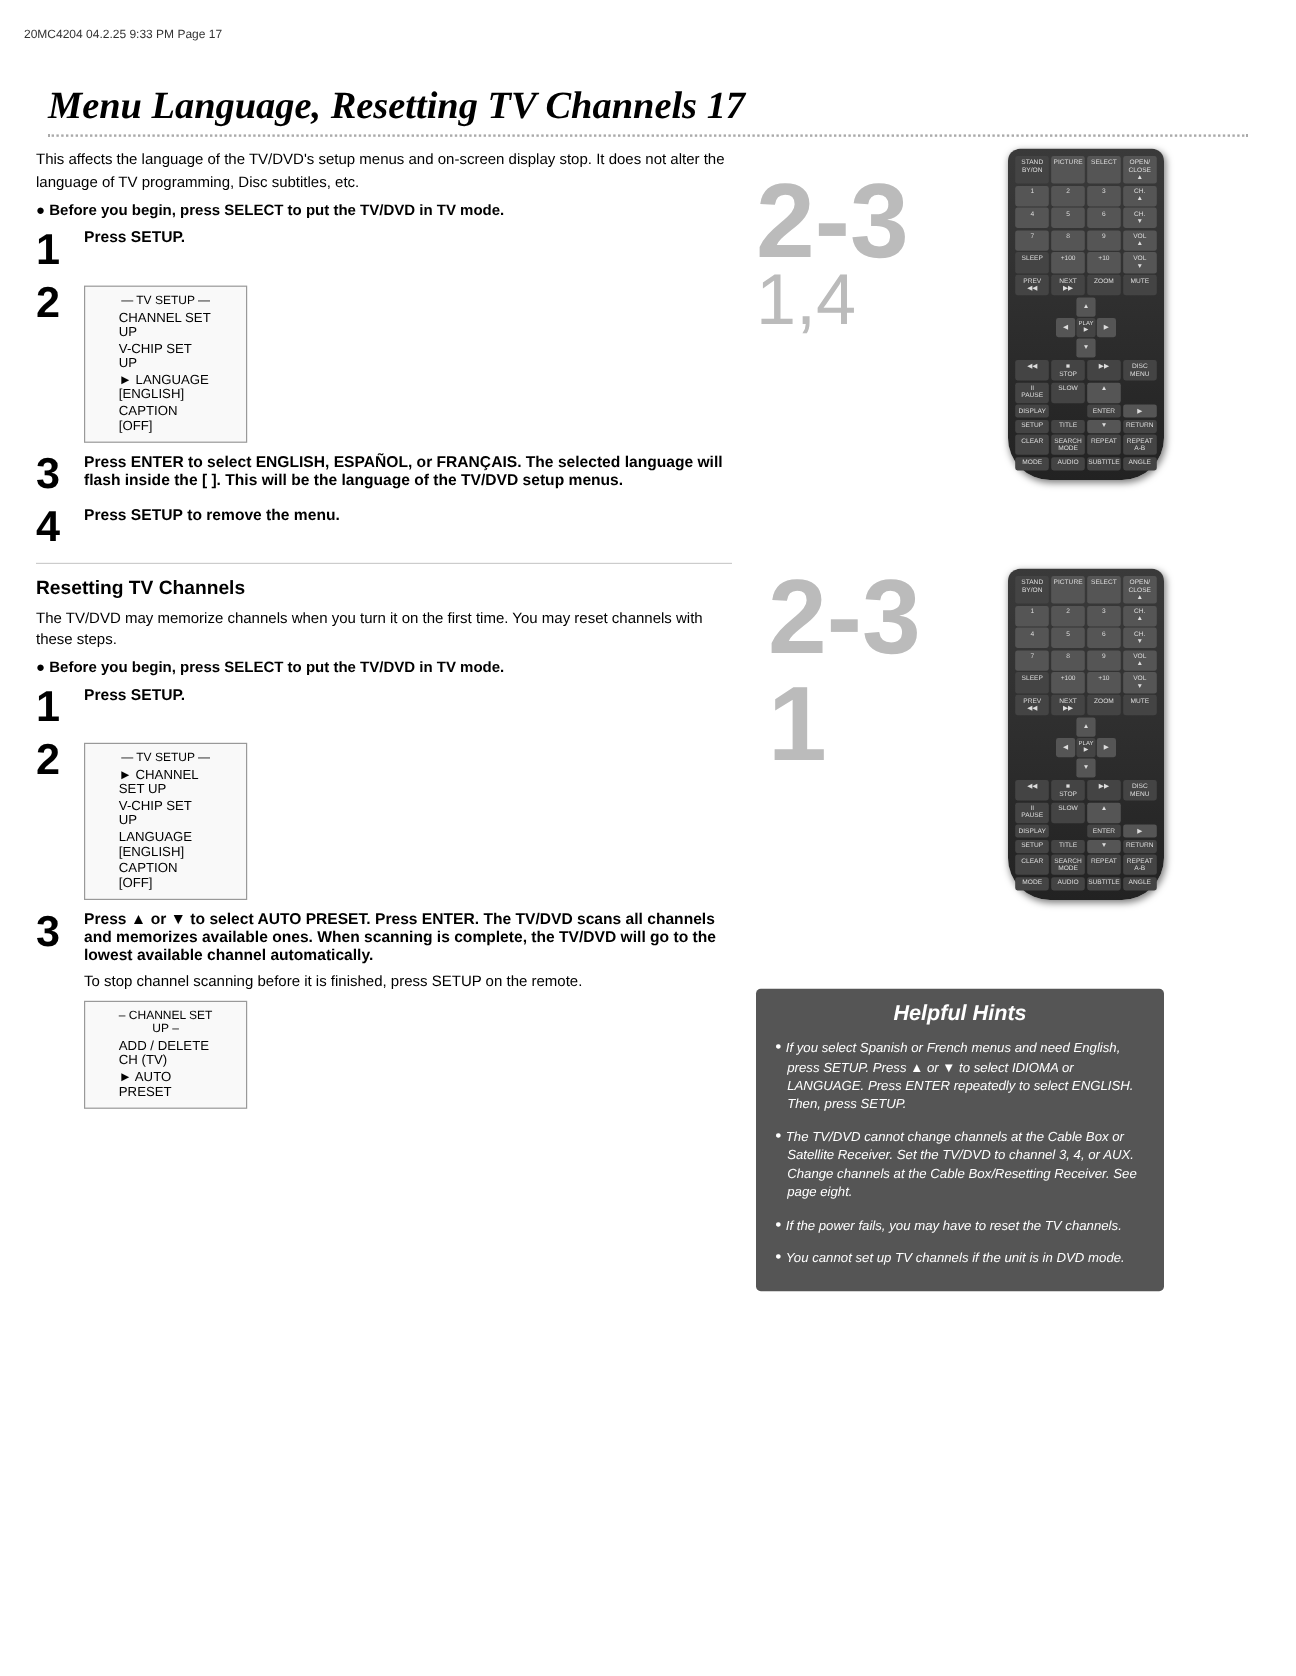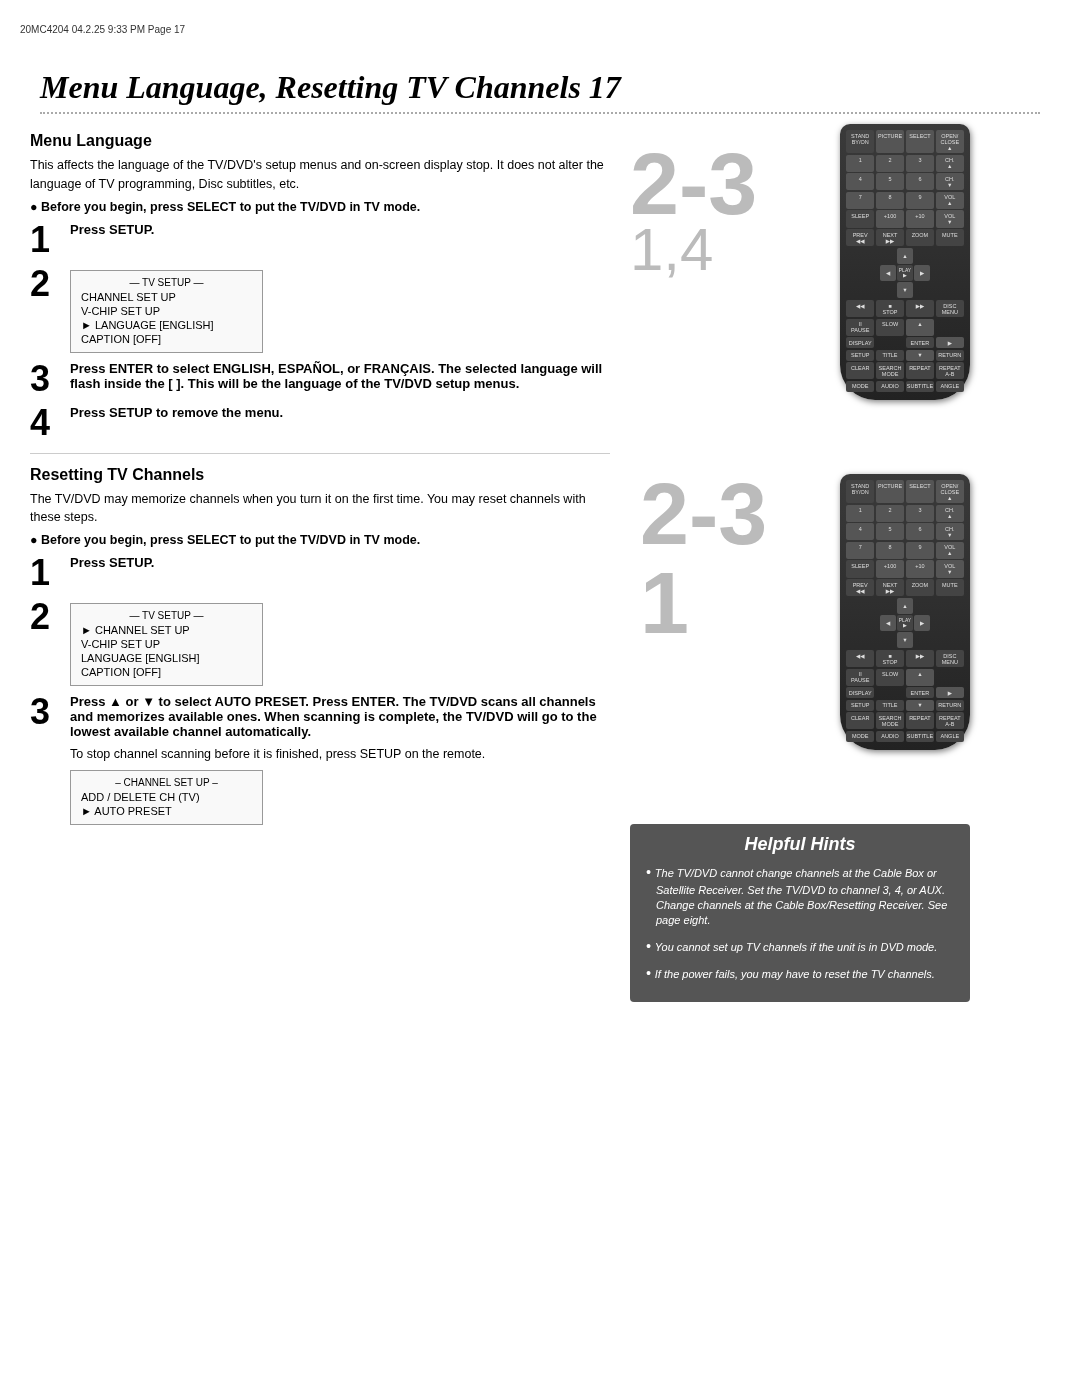--- a/index.html
+++ b/index.html
@@ -79,24 +79,24 @@
     .step-content {
       flex: 1;
     }
     .step-text {
       font-size: 13px;
       font-weight: bold;
       margin-bottom: 4px;
     }
     .menu-box {
       border: 1px solid #999;
-      padding: 6px 10px;
+      padding: 6px 28px;
       font-size: 11px;
       margin-top: 4px;
-      width: 193px;
+      width: 136px;
       background: #f9f9f9;
     }
     .menu-box .menu-title {
       text-align: center;
       font-size: 10px;
       margin-bottom: 2px;
     }
     .menu-box .menu-item {
       font-size: 11px;
       padding: 1px 0;
@@ -177,21 +177,20 @@
   <span>20MC4204  04.2.25  9:33 PM  Page 17</span>
 </div>
 
 <h1 class="main-title">Menu Language, Resetting TV Channels  17</h1>
 
 <div class="content-wrapper">
 
   <div class="left-column">
 
     <div>
-      <div class="section-title">Menu Language</div>
       <div class="section-text">This affects the language of the TV/DVD's setup menus and on-screen display stop. It does not alter the language of TV programming, Disc subtitles, etc.</div>
       <div class="bullet-point">Before you begin, press SELECT to put the TV/DVD in TV mode.</div>
 
       <div class="step-container">
         <div class="step-number">1</div>
         <div class="step-content">
           <div class="step-text">Press SETUP.</div>
         </div>
       </div>
 
@@ -467,25 +466,28 @@
           <div class="ri-btn dark">AUDIO</div>
           <div class="ri-btn dark">SUBTITLE</div>
           <div class="ri-btn dark">ANGLE</div>
         </div>
       </div>
     </div>
 
     <div class="helpful-hints-box">
       <div class="helpful-hints-title">Helpful Hints</div>
       <div class="hint-item italic">
+        If you select Spanish or French menus and need English, press SETUP. Press ▲ or ▼ to select IDIOMA or LANGUAGE.  Press ENTER repeatedly to select ENGLISH. Then, press SETUP.
+      </div>
+      <div class="hint-item italic">
         The TV/DVD cannot change channels at the Cable Box or Satellite Receiver. Set the TV/DVD to channel 3, 4, or AUX. Change channels at the Cable Box/Resetting Receiver. See page eight.
+      </div>
+      <div class="hint-item italic">
+        If the power fails, you may have to reset the TV channels.
       </div>
       <div class="hint-item italic">
         You cannot set up TV channels if the unit is in DVD mode.
       </div>
-      <div class="hint-item italic">
-        If the power fails, you may have to reset the TV channels.
-      </div>
     </div>
 
   </div>
 
 </div>
 
 </body></html>

